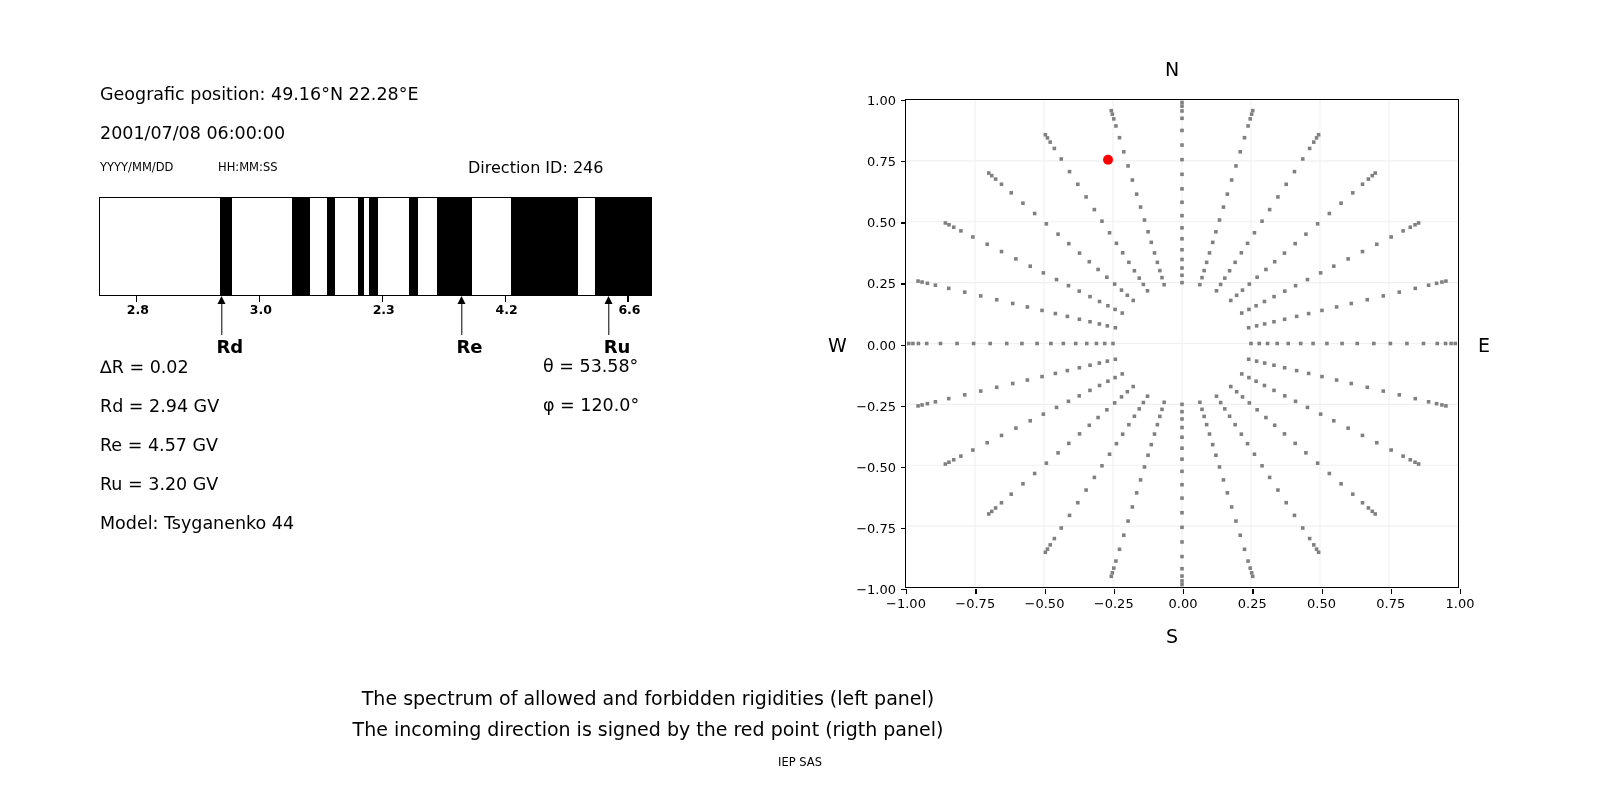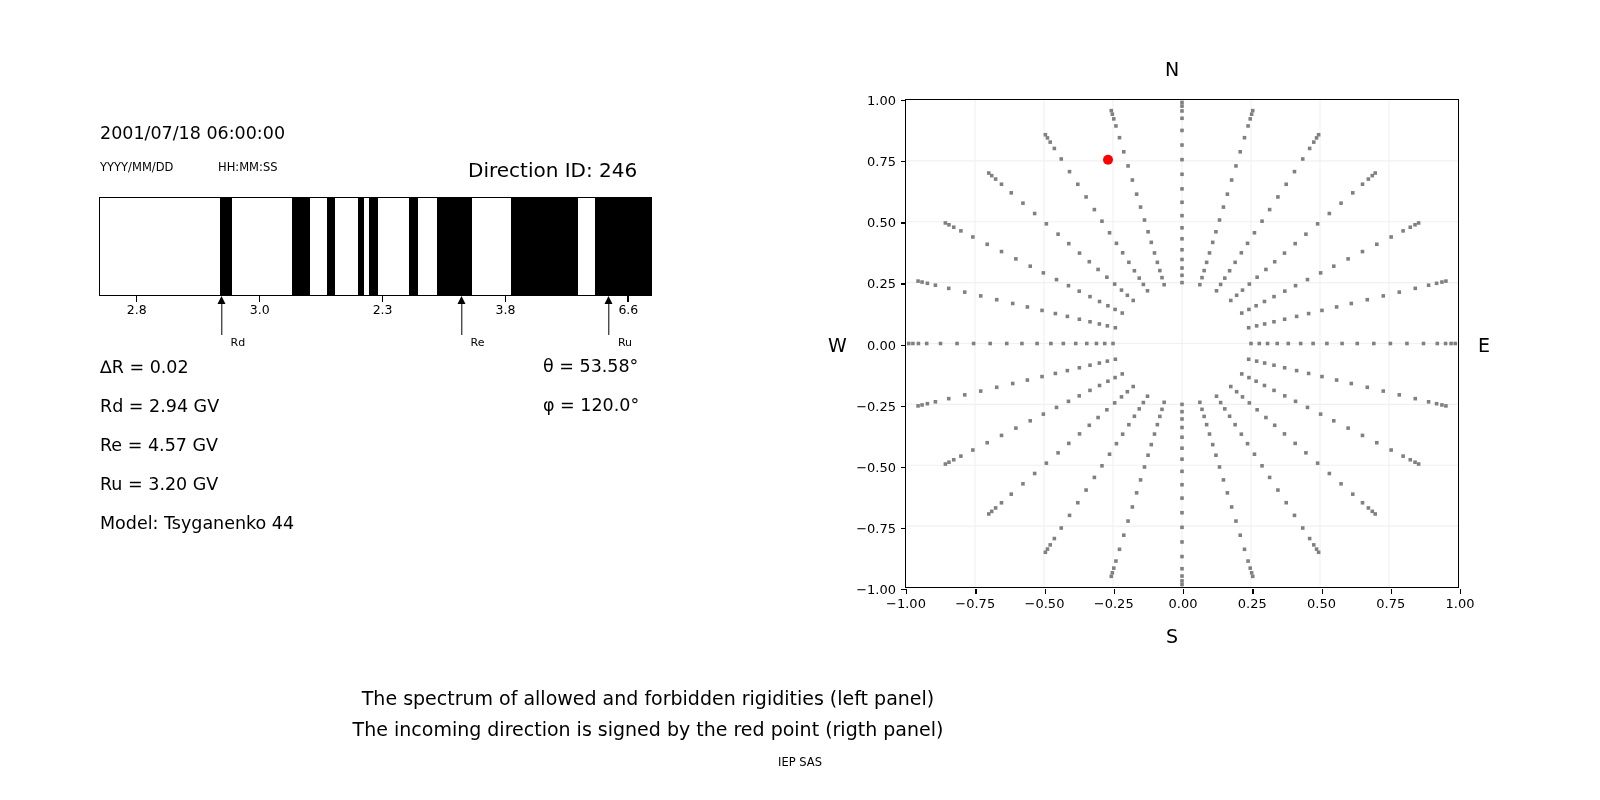--- a/index.html
+++ b/index.html
@@ -20,42 +20,42 @@
   
   .txt { position: absolute; white-space: nowrap; color: #000; }
 
   
   #left-panel { position: absolute; left: 0; top: 0; width: 760px; height: 620px; }
 
   .info-geo   { left: 100px; top: 84px;  font-size: 17.5px; }
   .info-date  { left: 100px; top: 123px; font-size: 17.5px; }
   .info-fmt-d { left: 100px; top: 160px; font-size: 11.5px; }
   .info-fmt-t { left: 218px; top: 160px; font-size: 11.5px; }
-  .info-dirid { left: 468px; top: 158px; font-size: 20px; }
+  .info-dirid { left: 468px; top: 158px; font-size: 16px; }
 
   #spectrum-bar {
     position: absolute;
     left: 99px; top: 197px;
     width: 553px; height: 99px;
     box-sizing: border-box;
     border: 1.3px solid #000;
     background: #ffffff;
     overflow: hidden;
   }
   .band {
     position: absolute;
     top: 0; bottom: 0;
     background: #000000;
   }
 
   
   #spectrum-axis {
     position: absolute;
     left: 99px; top: 296px;
-    width: 553px; height: 60px;
+    width: 553px; height: 60px; font-weight: bold;
   }
   .sp-tick {
     position: absolute; top: 0;
     width: 1.3px; height: 6px;
     background: #000;
   }
   .sp-ticklabel {
     position: absolute; top: 6px;
     font-size: 12.5px;
     transform: translateX(2px);
@@ -75,22 +75,22 @@
     position: absolute;
     left: 0; top: 0px;
     width: 0; height: 0;
     border-left: 4.5px solid transparent;
     border-right: 4.5px solid transparent;
     border-bottom: 8px solid #000;
     transform: translateX(-4.5px);
   }
   .marker .mlabel {
     position: absolute;
-    left: 16px; top: 40px;
-    font-size: 11px;
+    left: 8px; top: 40px;
+    font-size: 18px;
     transform: translateX(-50%);
     white-space: nowrap;
   }
 
   
   .param { position: absolute; font-size: 17.5px; white-space: nowrap; }
   .param-col-a { left: 100px; }
   .param-col-b { left: 543px; }
 
   .p-dr    { top: 357px; }
@@ -170,21 +170,22 @@
     text-align: center;
     top: 755px;
     font-size: 11.5px;
   }
 </style>
 </head>
 <body>
 
 <div id="left-panel">
 
-  <div class="txt info-date">2001/07/18 06:00:00</div>
+  <div class="txt info-geo">Geografic position: 49.16°N 22.28°E</div>
+  <div class="txt info-date">2001/07/08 06:00:00</div>
   <div class="txt info-fmt-d">YYYY/MM/DD</div>
   <div class="txt info-fmt-t">HH:MM:SS</div>
   <div class="txt info-dirid">Direction ID: 246</div>
 
   <div id="spectrum-bar">
       <div class="band" style="left: 119.817px; width: 12.2889px;"></div>
       <div class="band" style="left: 191.707px; width: 18.4333px;"></div>
       <div class="band" style="left: 227.344px; width: 7.37333px;"></div>
       <div class="band" style="left: 258.067px; width: 6.14444px;"></div>
       <div class="band" style="left: 269.127px; width: 9.21667px;"></div>
@@ -195,21 +196,21 @@
     </div>
 
   <div id="spectrum-axis">
       <div class="sp-tick" style="left: 36.8667px;"></div>
       <div class="sp-ticklabel" style="left: 25.8667px;">2.8</div>
       <div class="sp-tick" style="left: 159.756px;"></div>
       <div class="sp-ticklabel" style="left: 148.756px;">3.0</div>
       <div class="sp-tick" style="left: 282.644px;"></div>
       <div class="sp-ticklabel" style="left: 271.644px;">2.3</div>
       <div class="sp-tick" style="left: 405.533px;"></div>
-      <div class="sp-ticklabel" style="left: 394.533px;">3.8</div>
+      <div class="sp-ticklabel" style="left: 394.533px;">4.2</div>
       <div class="sp-tick" style="left: 528.422px;"></div>
       <div class="sp-ticklabel" style="left: 517.422px;">6.6</div>
       <div class="marker" style="left: 122.889px;">
         <div class="shaft"></div>
         <div class="head"></div>
         <div class="mlabel">Rd</div>
       </div>
       <div class="marker" style="left: 362.522px;">
         <div class="shaft"></div>
         <div class="head"></div>

